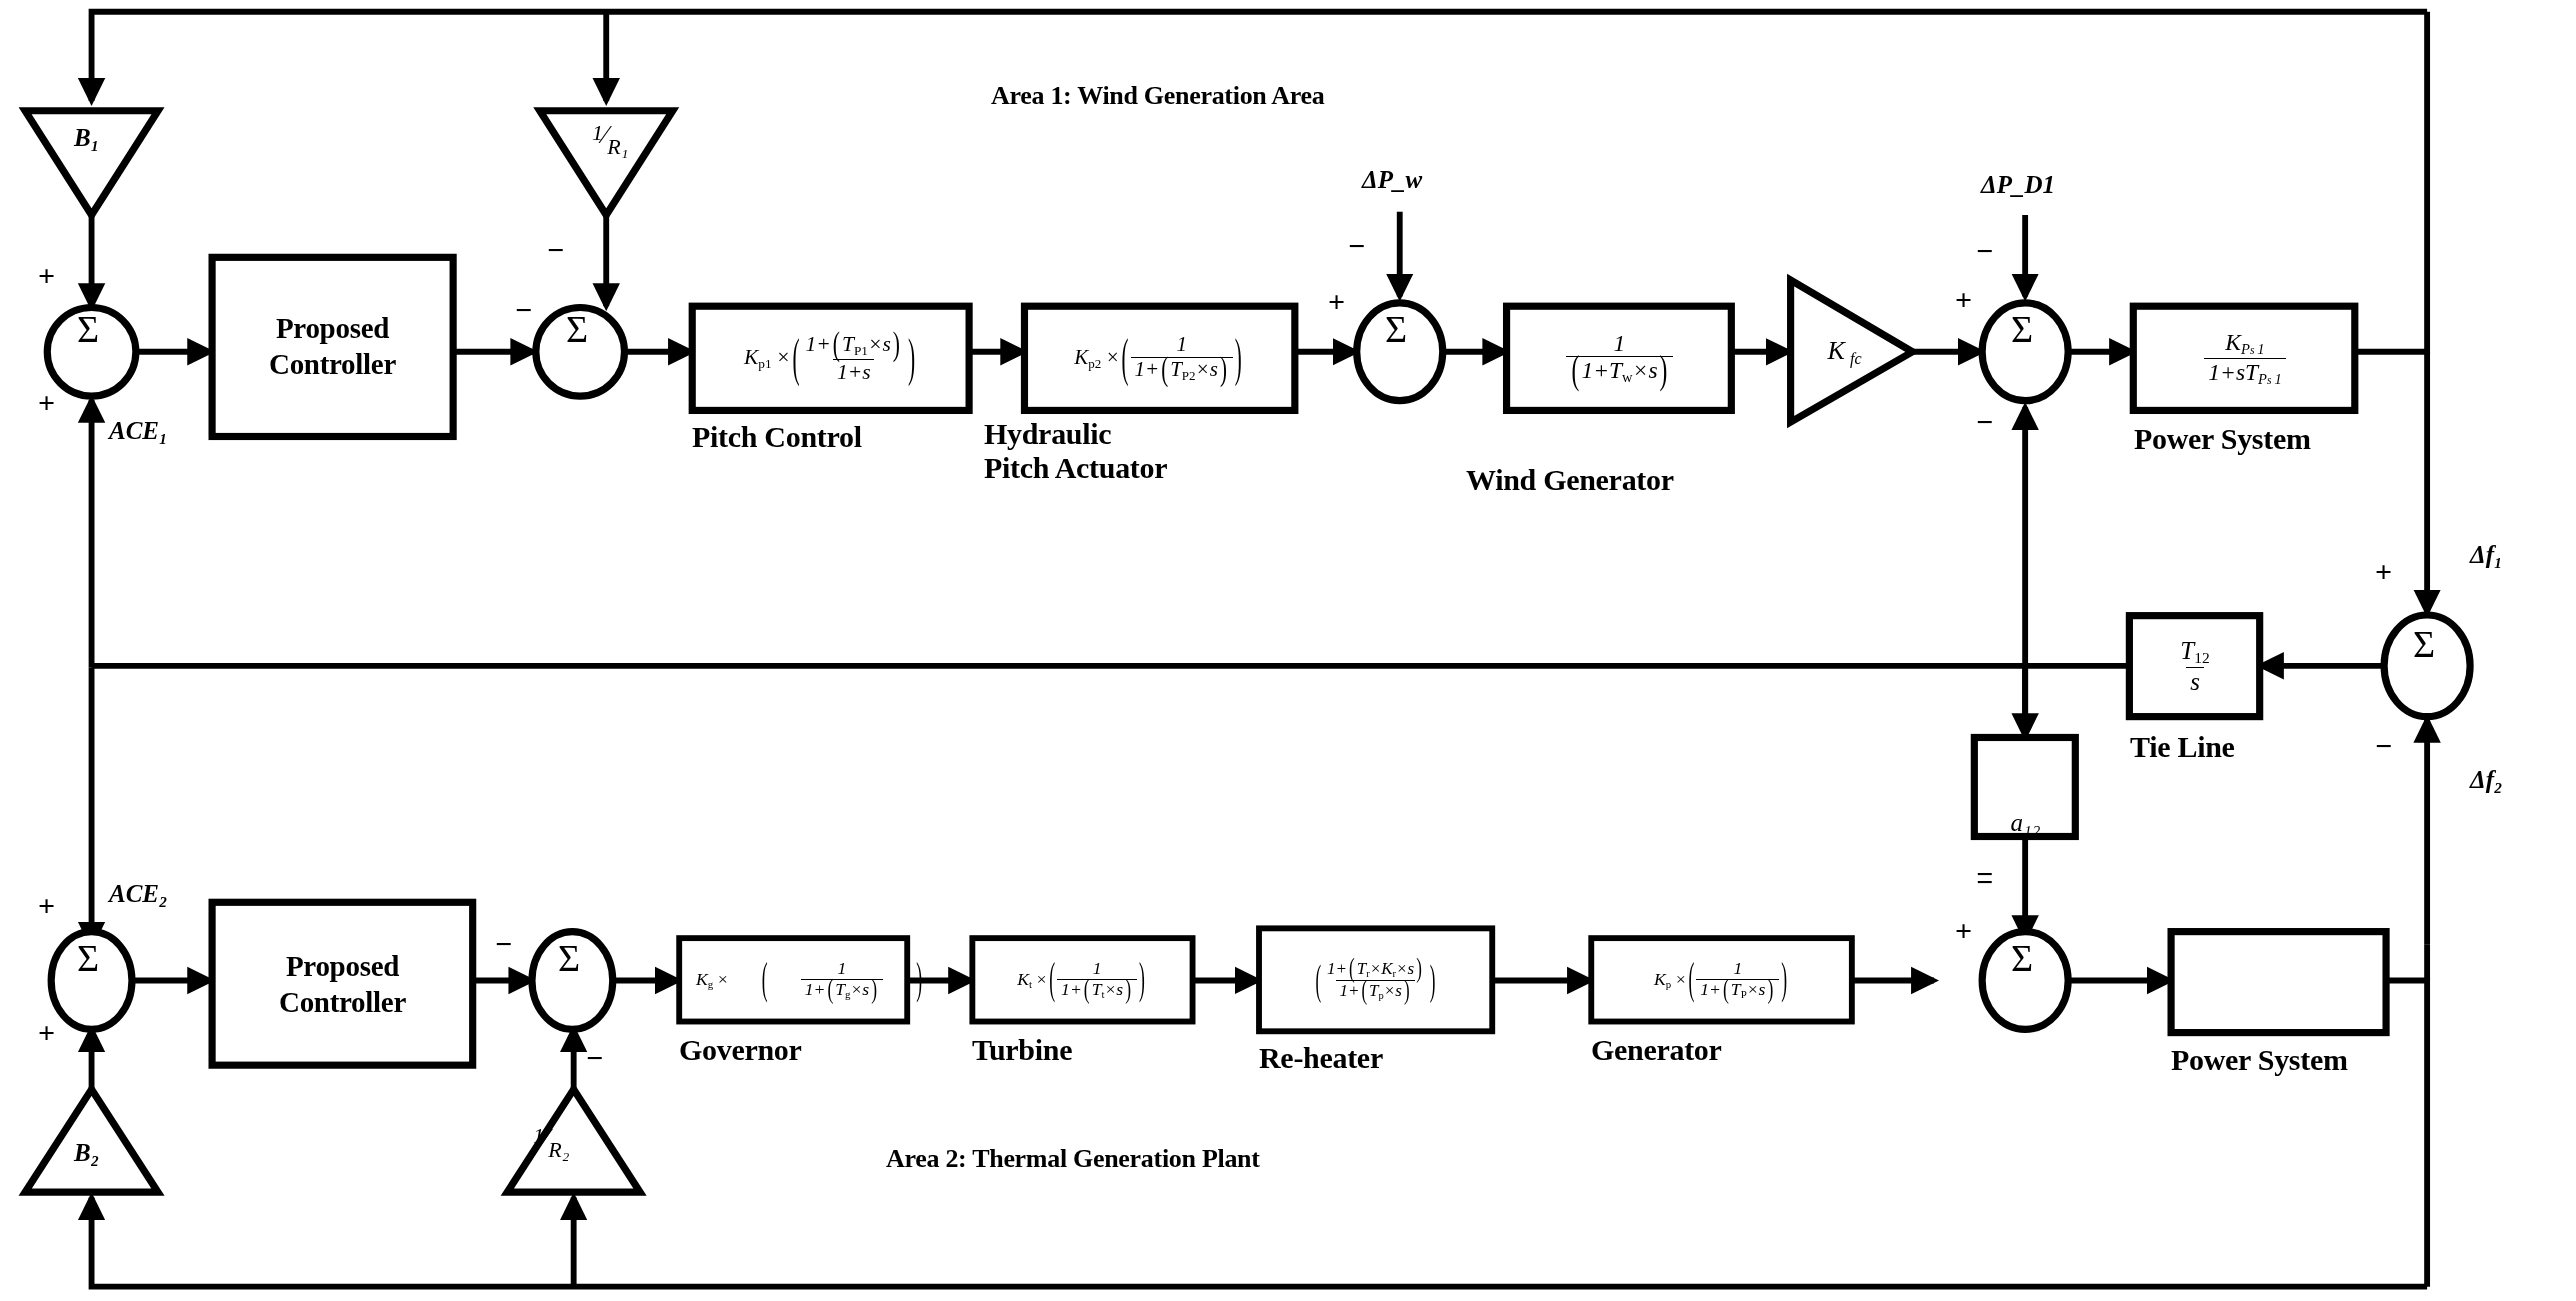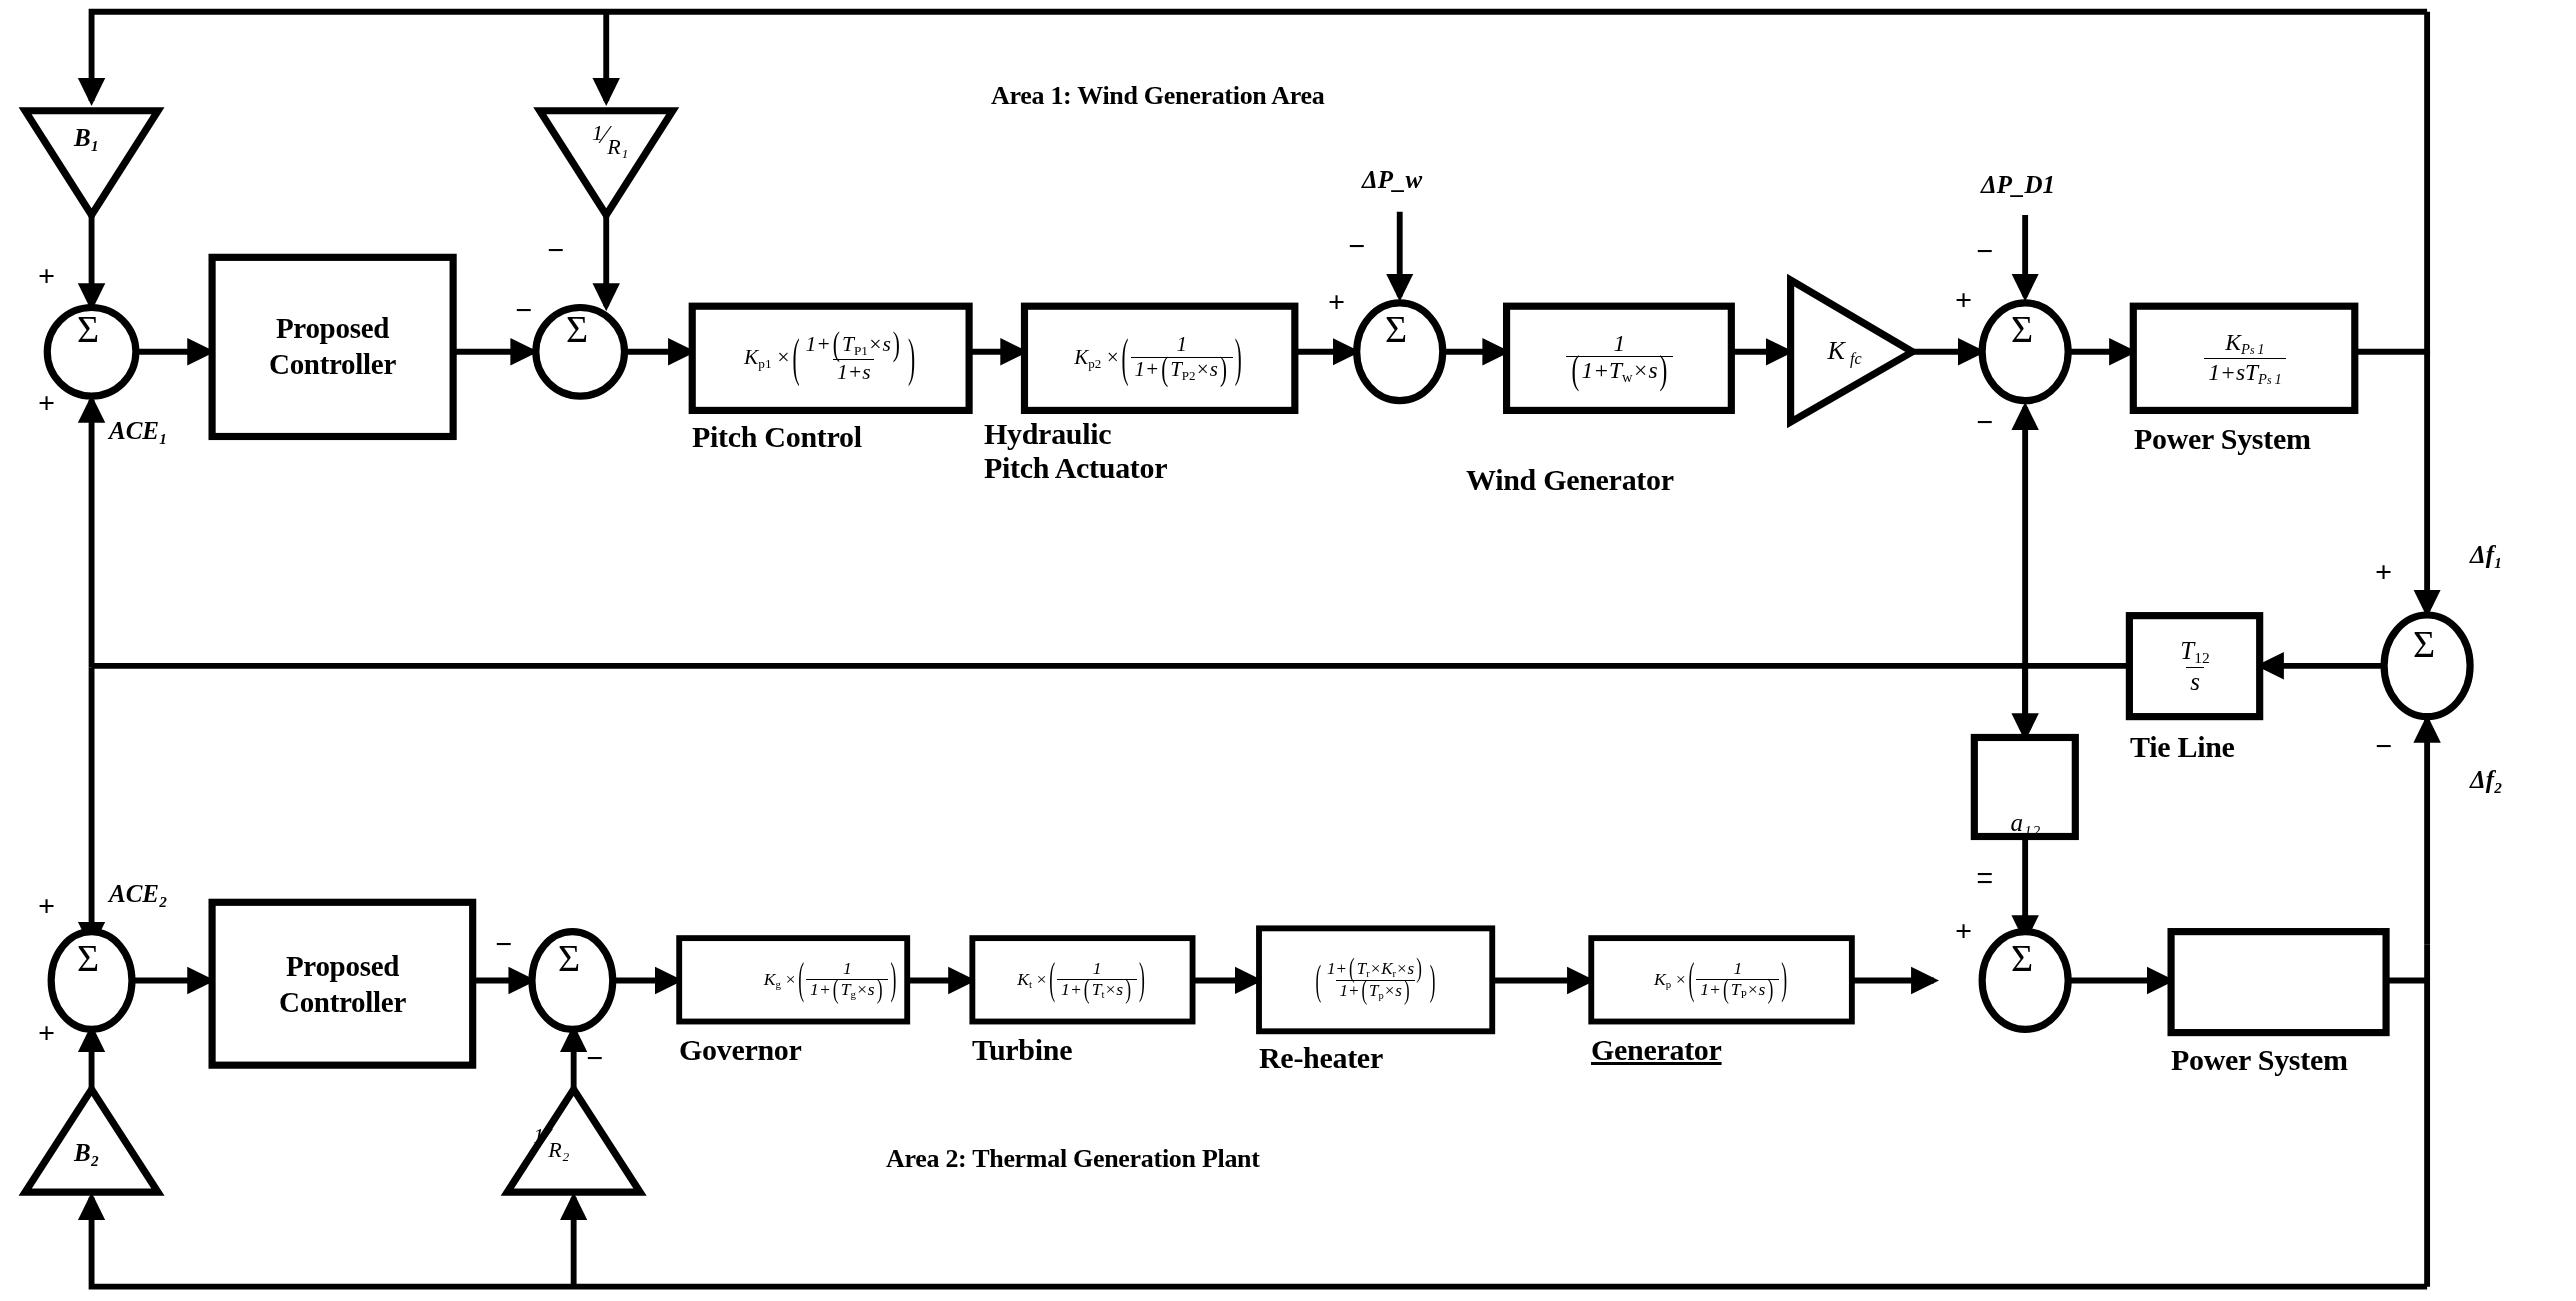--- a/index.html
+++ b/index.html
@@ -281,21 +281,21 @@
     <span class="num"><i>T</i><span class="ssub">12</span></span>
     <span class="den"><i>s</i></span>
   </span>
 </div>
 <div class="lbl blocklabel" style="left:2130px;top:730px;width:130px;">Tie Line</div>
 
 <div class="tf" style="left:1975px;top:738px;width:101px;height:99px;font-size:25px;align-items:flex-end;">
   <span>a₁₂</span>
 </div>
 
-<div class="tf" style="left:717px;top:938px;width:228px;height:83px;font-size:17.6px;">
+<div class="tf" style="left:696px;top:938px;width:228px;height:83px;font-size:17.6px;justify-content:space-between;">
   <span><i>K</i><span class="ssub">g</span> ×</span>
   <span class="paren">(</span>
   <span class="frac">
     <span class="num">1</span>
     <span class="den">1+<span class="paren" style="transform:scaleY(1.6);">(</span><i>T</i><span class="ssub">g</span>×<i>s</i><span class="paren" style="transform:scaleY(1.6);">)</span></span>
   </span>
   <span class="paren">)</span>
 </div>
 <div class="lbl blocklabel" style="left:679px;top:1033px;width:228px;">Governor</div>
 
@@ -322,18 +322,18 @@
 
 <div class="tf" style="left:1591px;top:938px;width:261px;height:83px;font-size:17.6px;">
   <span><i>K</i><span class="ssub">p</span> ×</span>
   <span class="paren">(</span>
   <span class="frac">
     <span class="num">1</span>
     <span class="den">1+<span class="paren" style="transform:scaleY(1.6);">(</span><i>T</i><span class="ssub">P</span>×<i>s</i><span class="paren" style="transform:scaleY(1.6);">)</span></span>
   </span>
   <span class="paren">)</span>
 </div>
-<div class="lbl blocklabel" style="left:1591px;top:1033px;width:261px;text-decoration:underline;">Generator</div>
+<div class="lbl blocklabel" style="left:1591px;top:1033px;width:261px;">Generator</div>
 
 <div class="lbl blocklabel" style="left:2171px;top:1043px;width:215px;">Power System</div>
 
 </div>
 
 
 </body></html>

